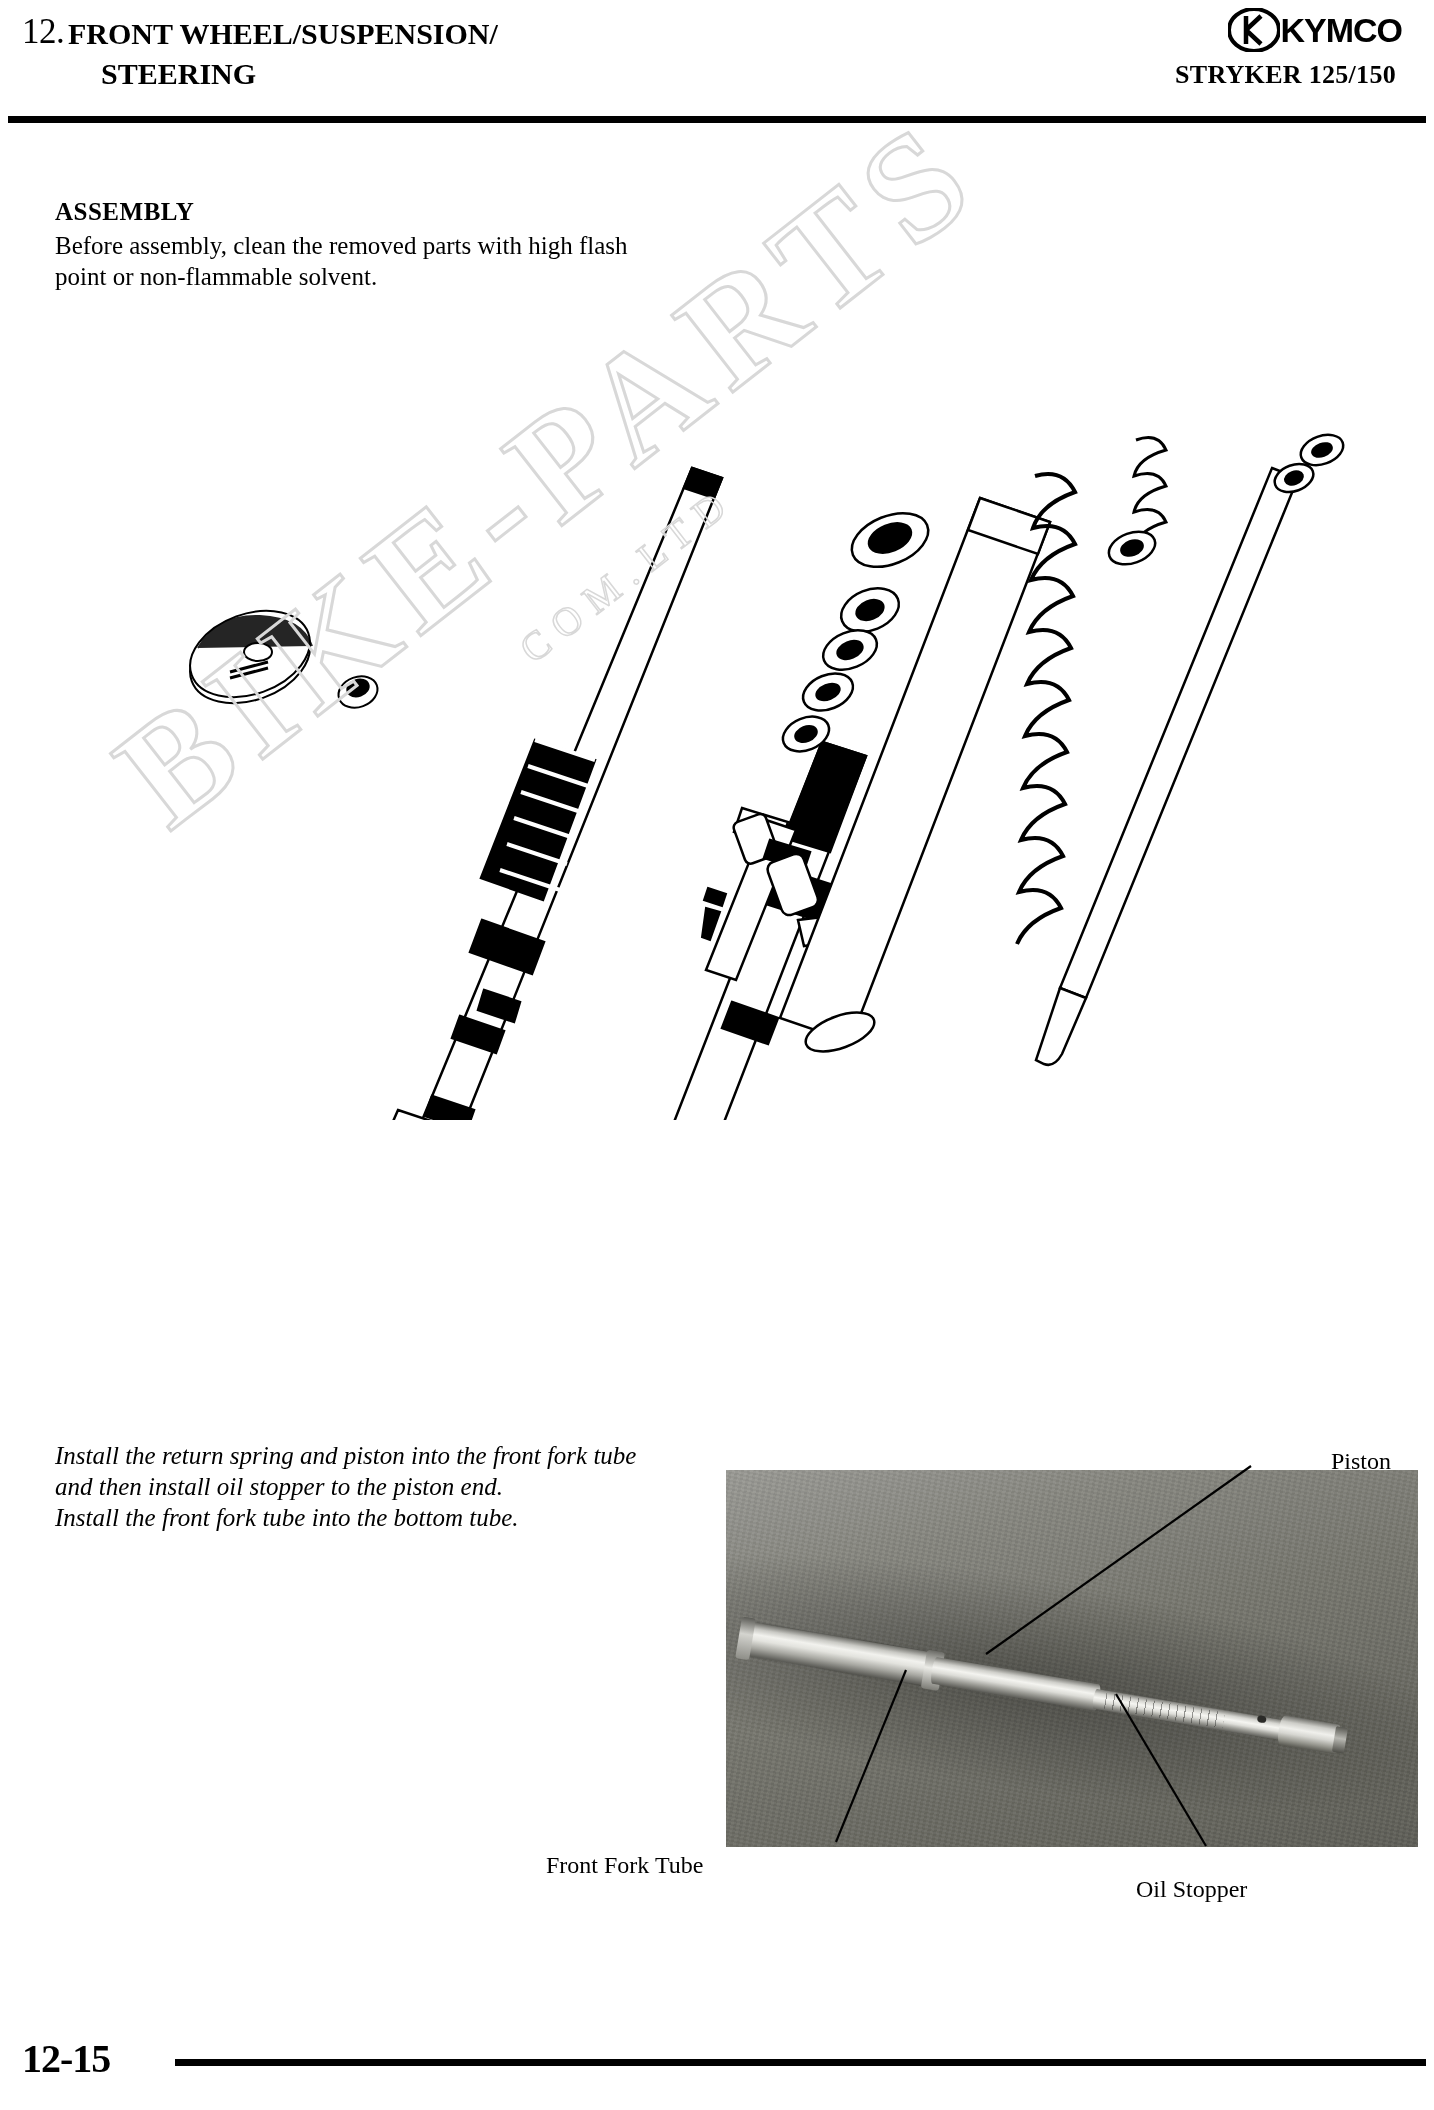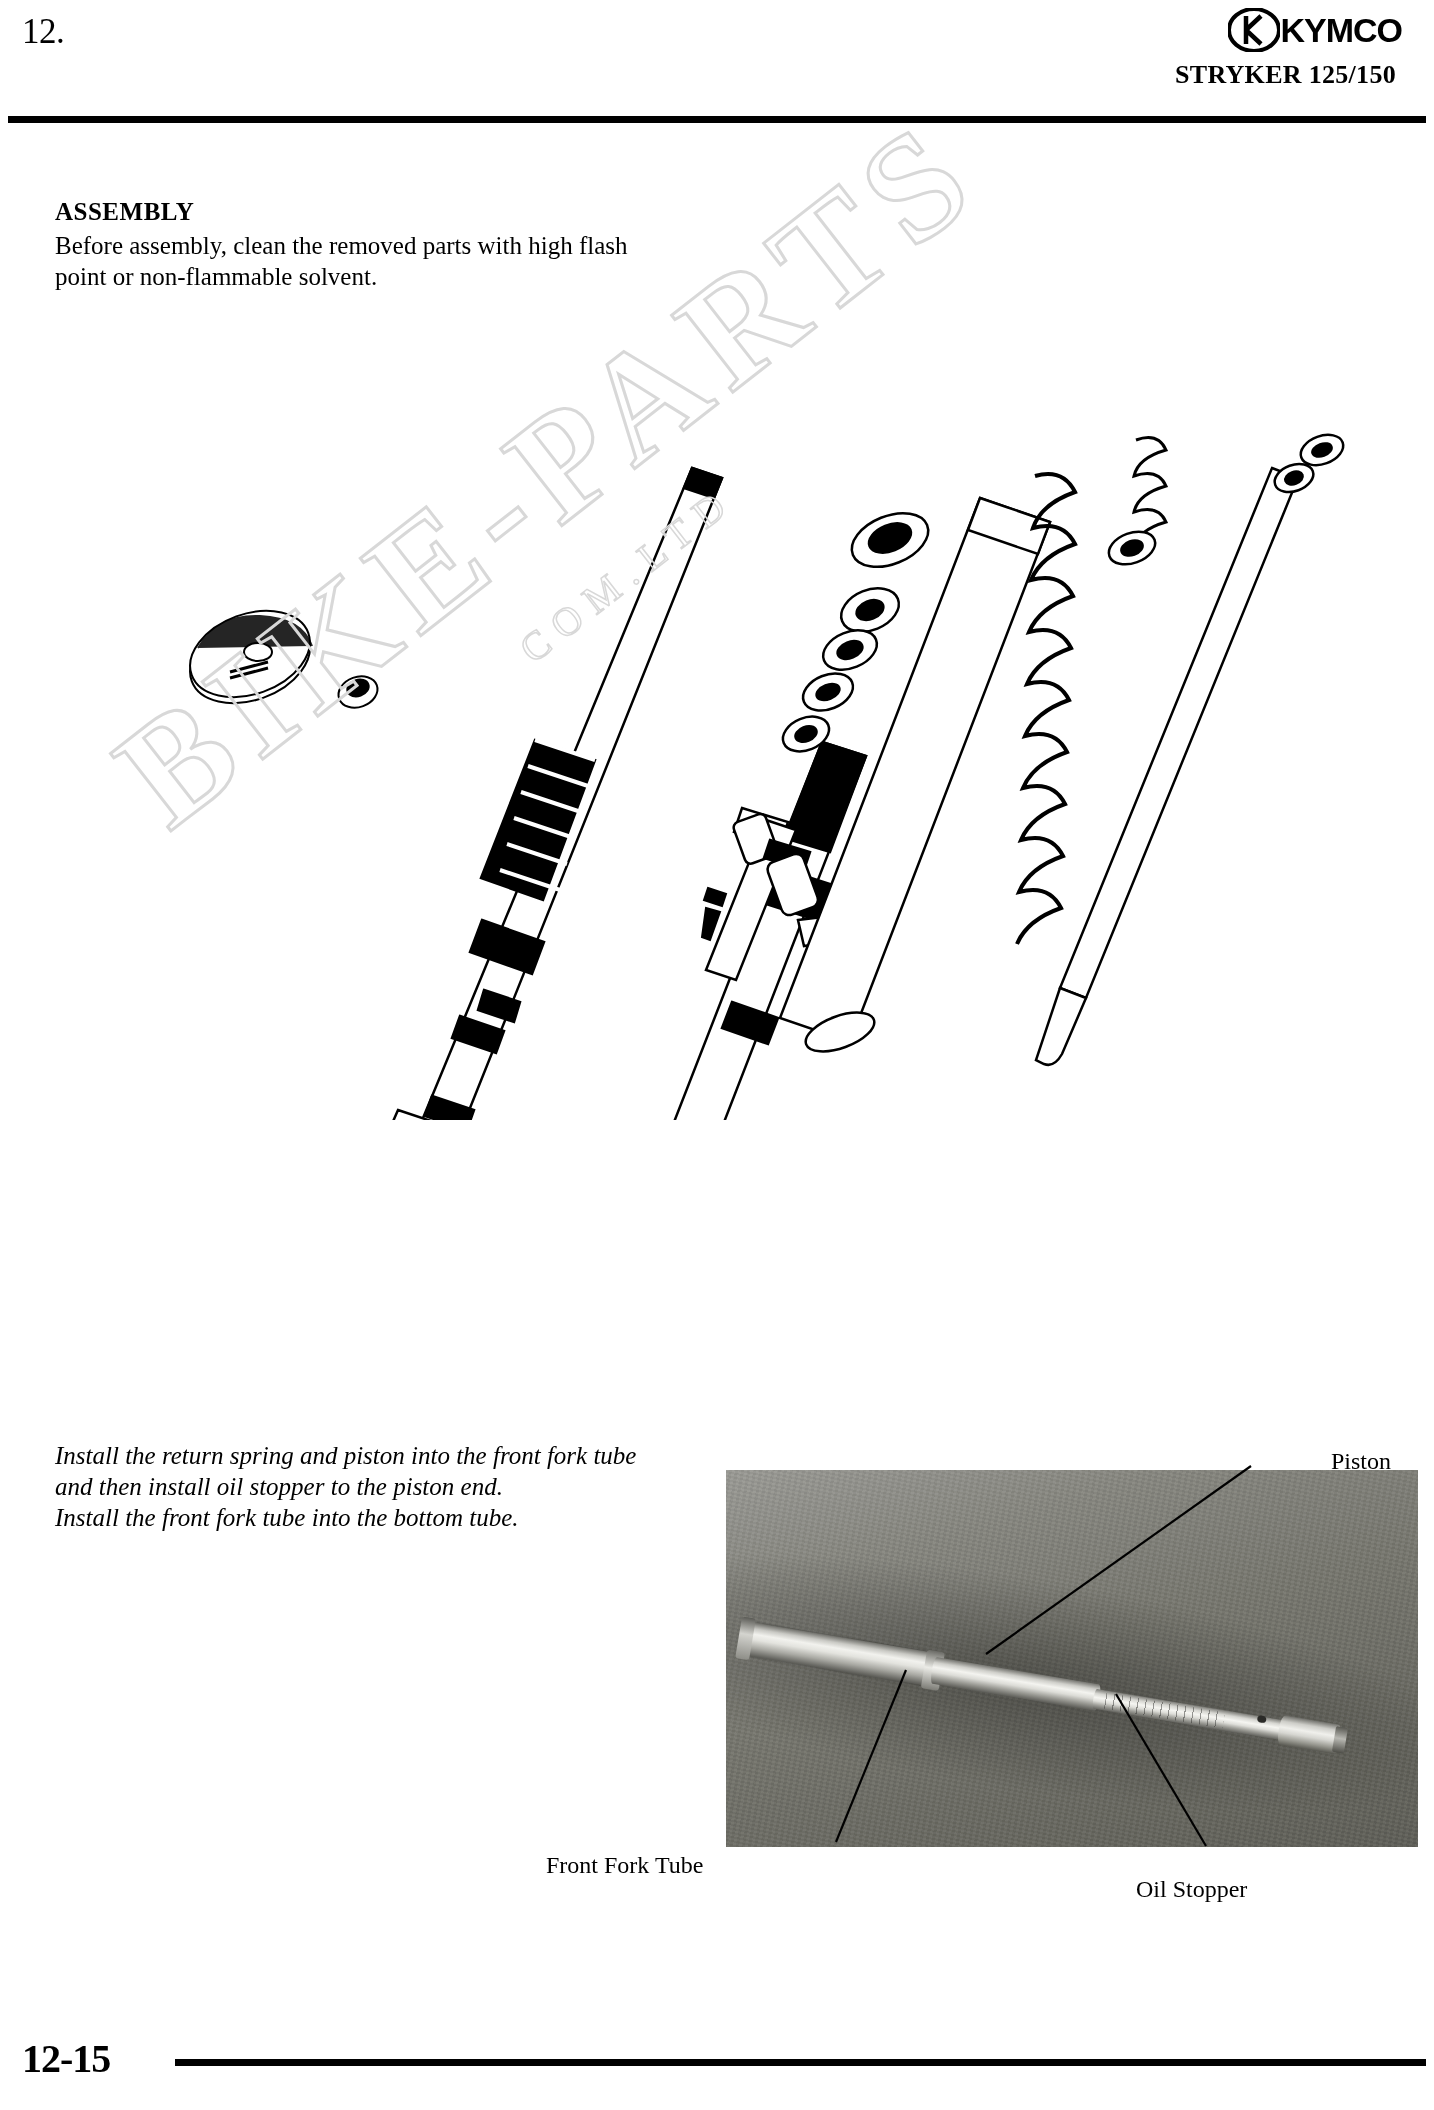--- a/index.html
+++ b/index.html
@@ -282,20 +282,24 @@
     width: 1251px;
     height: 7px;
     background: #000;
   }
 </style>
 </head>
 <body>
 
 <div class="header">
   <div class="chapter-num">12.</div>
+  <div class="chapter-title">
+    <span>FRONT WHEEL/SUSPENSION/</span>
+    <span class="line2">STEERING</span>
+  </div>
 
   <div class="brand-logo">
     <svg class="brand-mark" width="52" height="44" viewBox="0 0 52 44">
       <ellipse cx="26" cy="22" rx="25" ry="21" fill="none" stroke="#000" stroke-width="4"></ellipse>
       <path d="M18 8 L18 36 M18 22 L33 8 M18 22 L33 36" stroke="#000" stroke-width="4.5" fill="none"></path>
     </svg>
     <div class="brand-word">KYMCO</div>
   </div>
 
   <div class="model-name">STRYKER 125/150</div>

